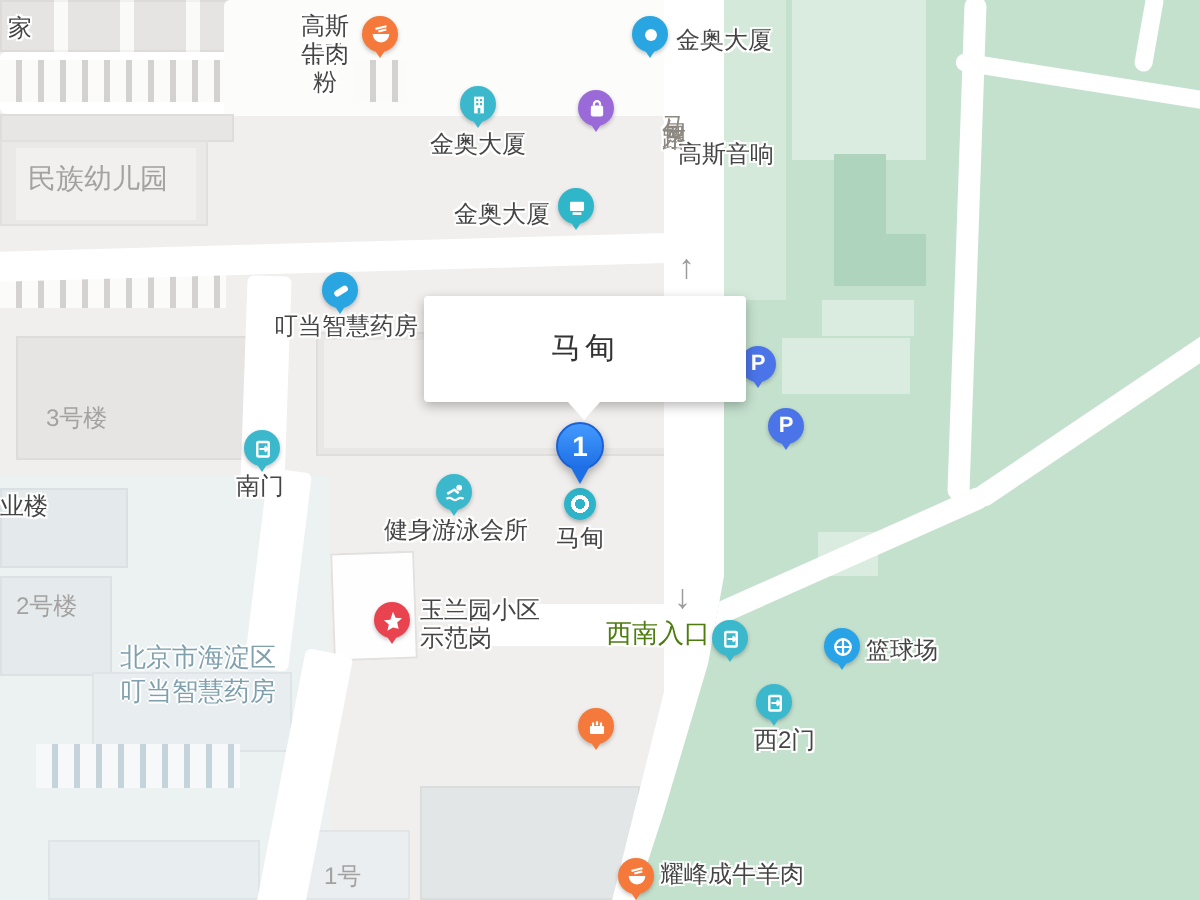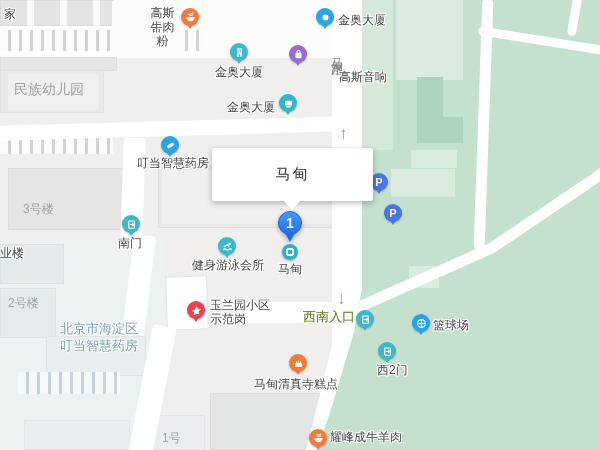--- a/index.html
+++ b/index.html
@@ -212,21 +212,20 @@
   <div class="lbl" style="left:118px;top:236px;">南门</div>
   <div class="lbl" style="left:192px;top:258px;">健身游泳会所</div>
   <div class="lbl" style="left:210px;top:298px;white-space:normal;width:66px;">
     <span>玉兰园小区</span>
       <br>
     <span>示范岗</span>
   </div>
   <div class="lbl blue" style="left:303px;top:310px;">西南入口</div>
   <div class="lbl" style="left:433px;top:318px;">篮球场</div>
   <div class="lbl" style="left:377px;top:363px;">西2门</div>
-  <div class="lbl" style="left:254px;top:377px;">马甸清真寺糕点</div>
   <div class="lbl" style="left:330px;top:430px;">耀峰成牛羊肉</div>
 
   <div class="lbl" style="left:4px;top:7px;">家</div>
   <div class="lbl area" style="left:14px;top:82px;font-size:14px;">民族幼儿园</div>
   <div class="lbl area" style="left:23px;top:202px;">3号楼</div>
   <div class="lbl" style="left:0;top:246px;">业楼</div>
   <div class="lbl area" style="left:8px;top:296px;">2号楼</div>
   <div class="lbl kind" style="left:60px;top:320px;width:114px;white-space:normal;">
     <span>北京市海淀区</span>
       <br>

